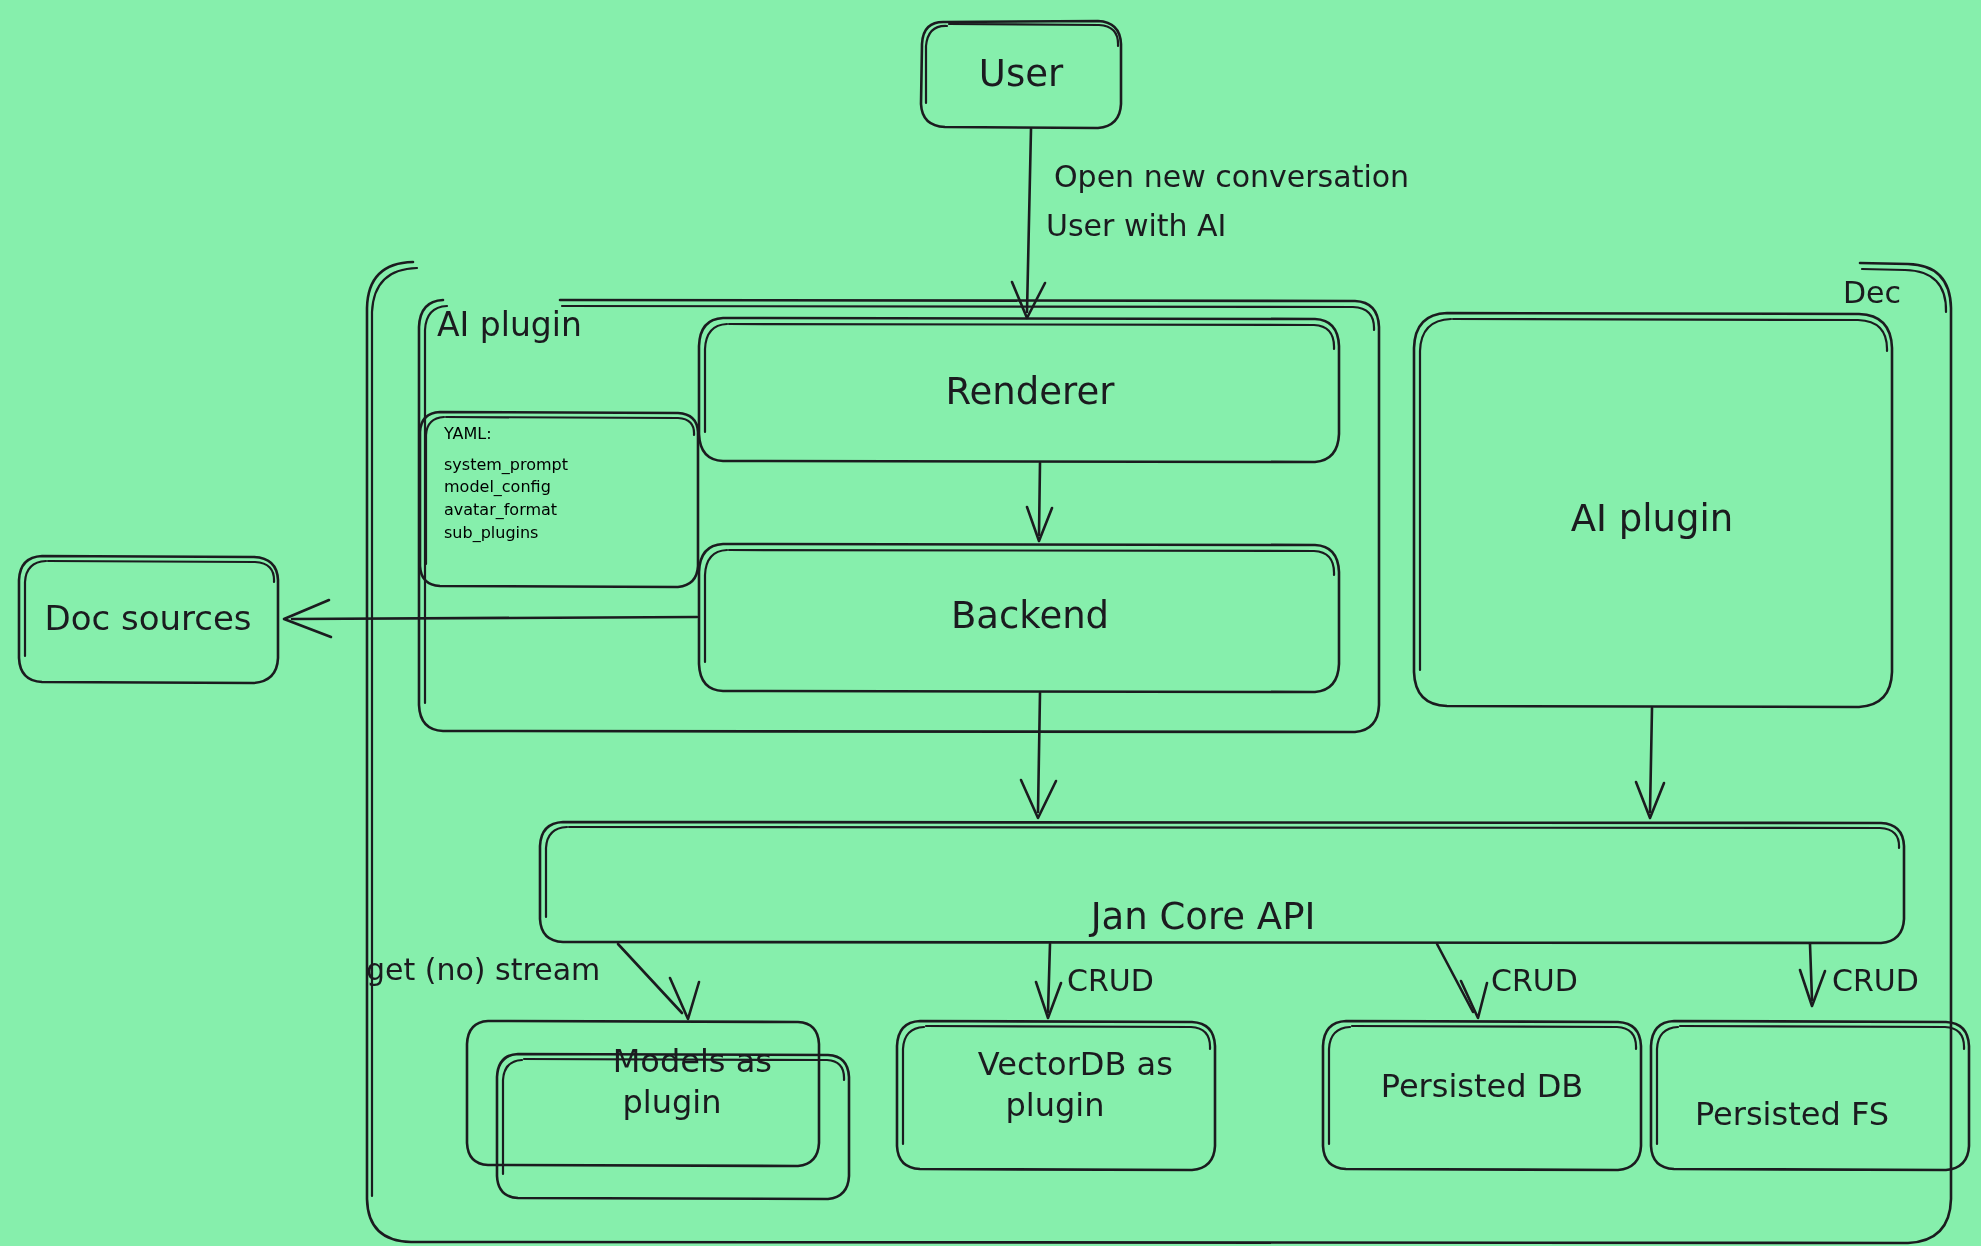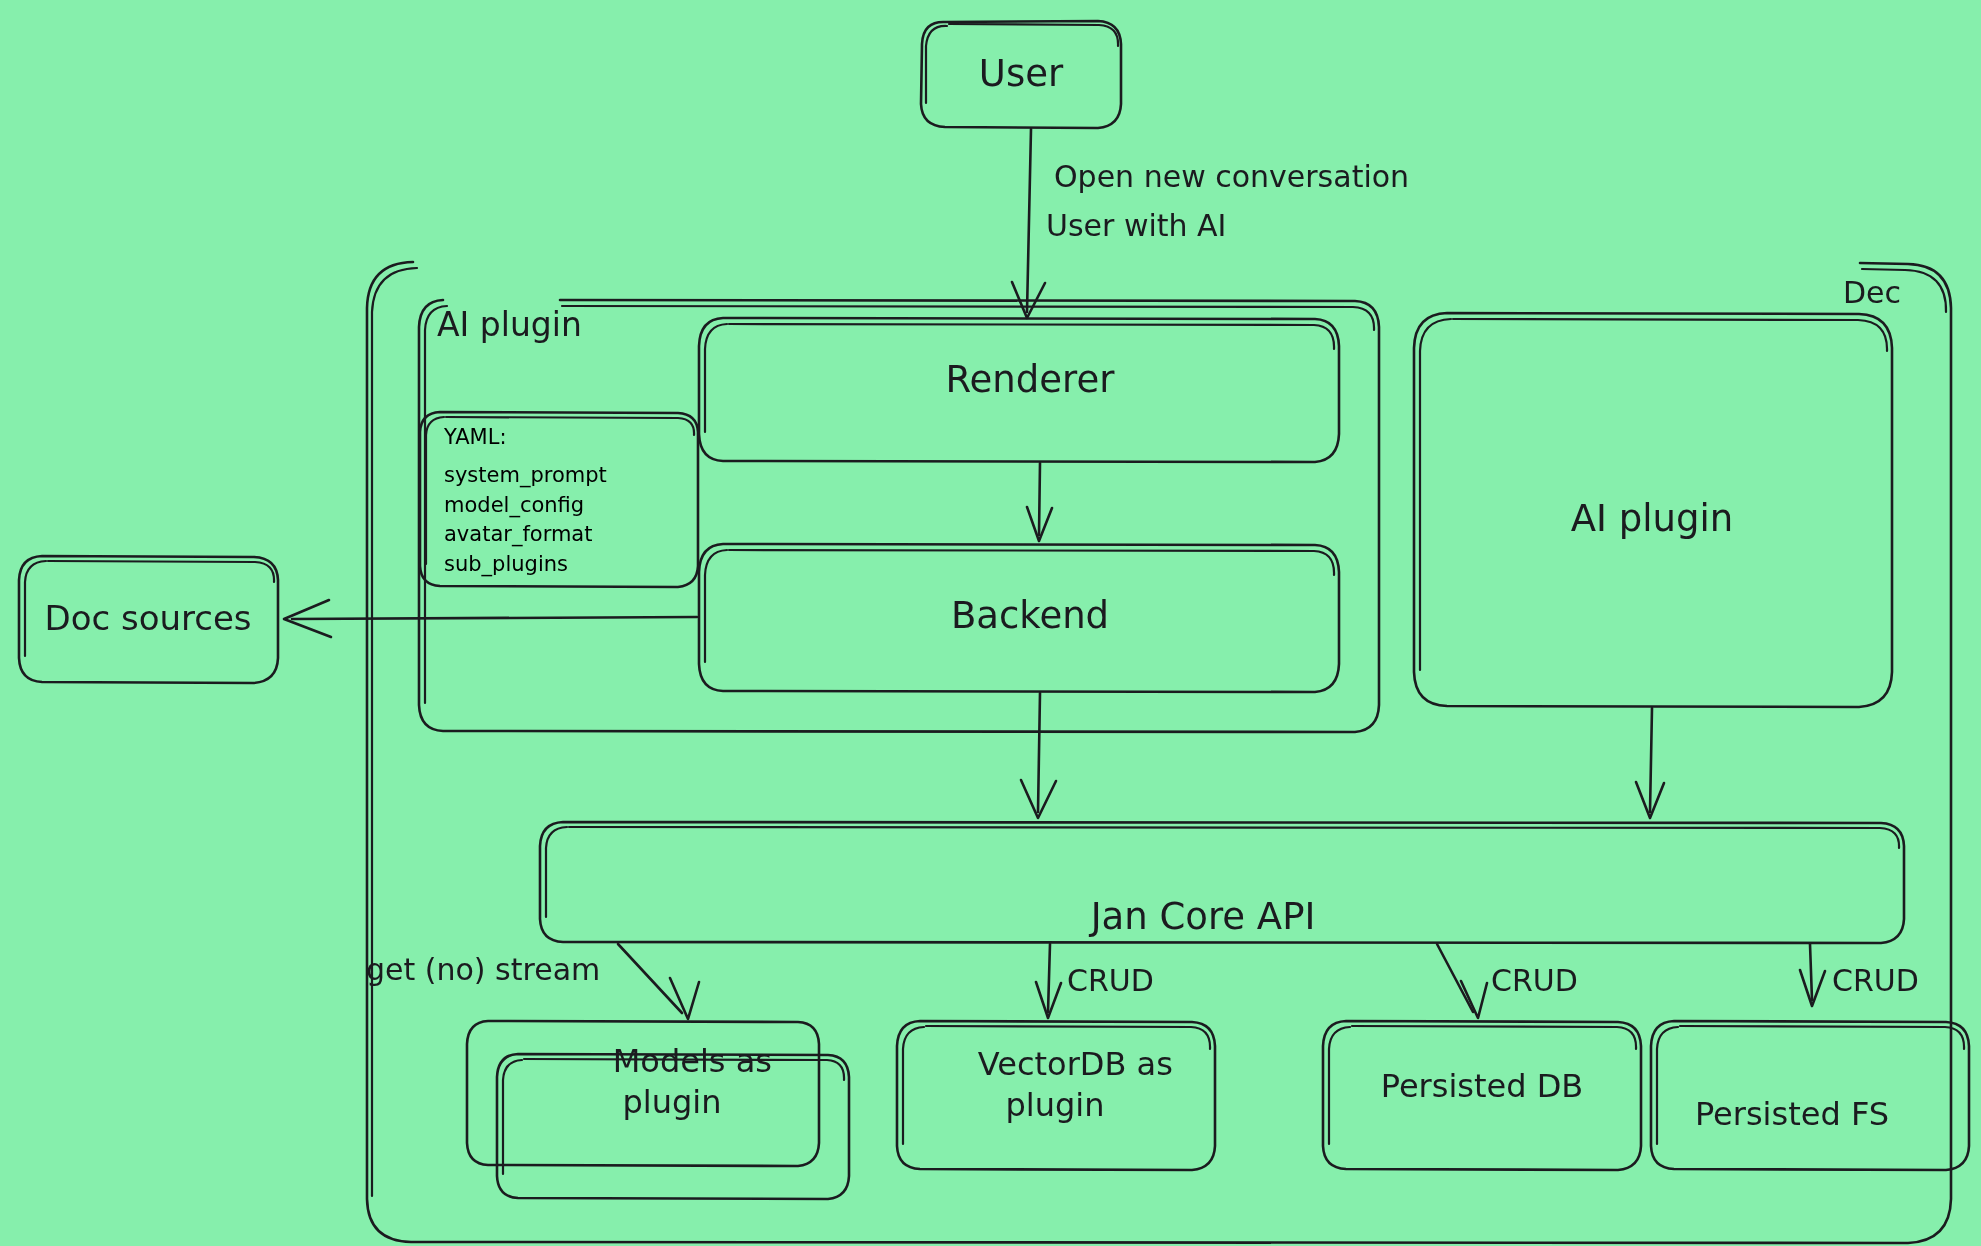--- a/index.html
+++ b/index.html
@@ -46,21 +46,21 @@
   .edge-label {
     transform: translate(0, -50%);
     text-align: left;
   }
   .t-xl   { font-size: 37px; }
   .t-lg   { font-size: 34px; }
   .t-md   { font-size: 32px; }
   .t-grp  { font-size: 33px; }
   .t-jan  { font-size: 30px; }
   .t-edge { font-size: 30px; }
-  .t-yaml { font-size: 21px; line-height: 1.42; }
+  .t-yaml { font-size: 16px; line-height: 1.42; }
   .yaml-block {
     position: absolute;
     text-align: left;
     transform: none;
   }
 </style>
 </head>
 <body>
 
 <div id="canvas">
@@ -227,21 +227,21 @@
     <div>YAML:</div>
     <div style="height:8px;"></div>
     <div>system_prompt</div>
     <div>model_config</div>
     <div>avatar_format</div>
     <div>sub_plugins</div>
   </div>
 
   <div class="node-label t-lg" style="left:148px; top:619px;">Doc sources</div>
 
-  <div class="node-label t-xl" style="left:1030px; top:380px;">Renderer</div>
+  <div class="node-label t-xl" style="left:1030px; top:392px;">Renderer</div>
 
   <div class="node-label t-xl" style="left:1030px; top:616px;">Backend</div>
 
   <div class="node-label t-xl" style="left:1652px; top:519px;">AI plugin</div>
 
   <div class="node-label t-xl" style="left:1203px; top:873px;margin-top:44px;">Jan Core API</div>
 
   <div class="node-label t-md" style="left:672px; top:1082px;">
     <span style="white-space:pre-line;">Models as
 plugin</span>

